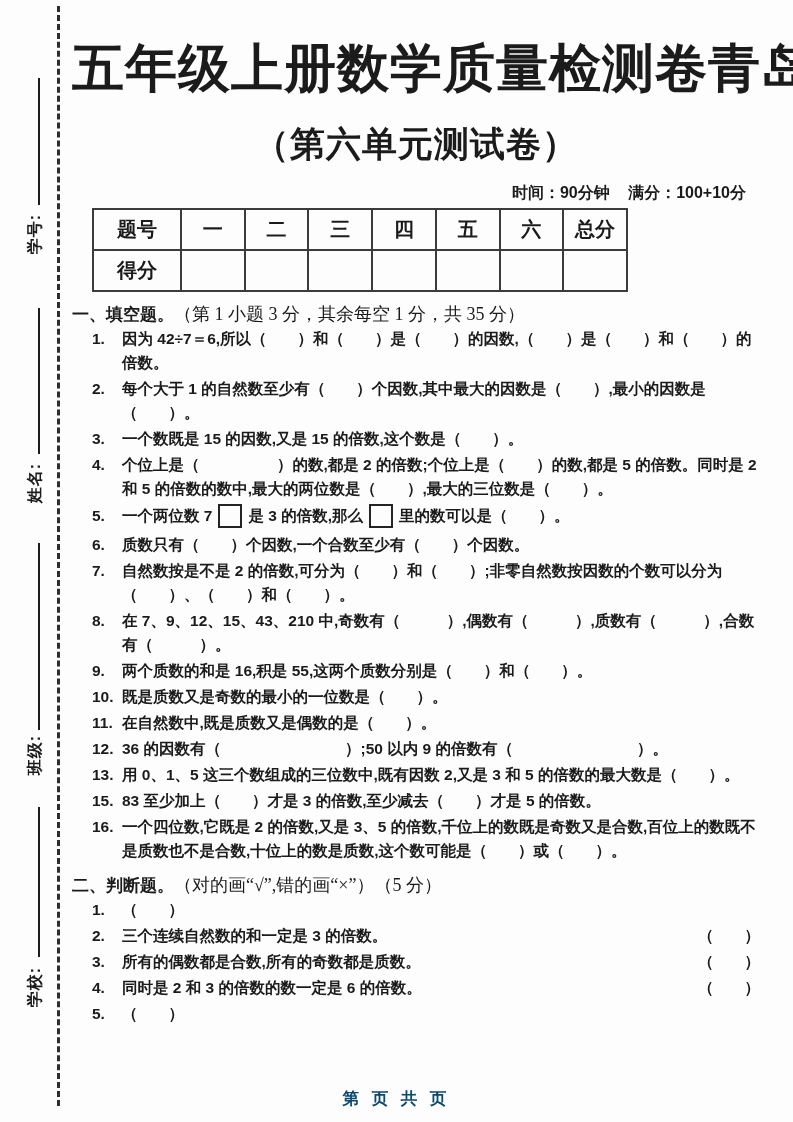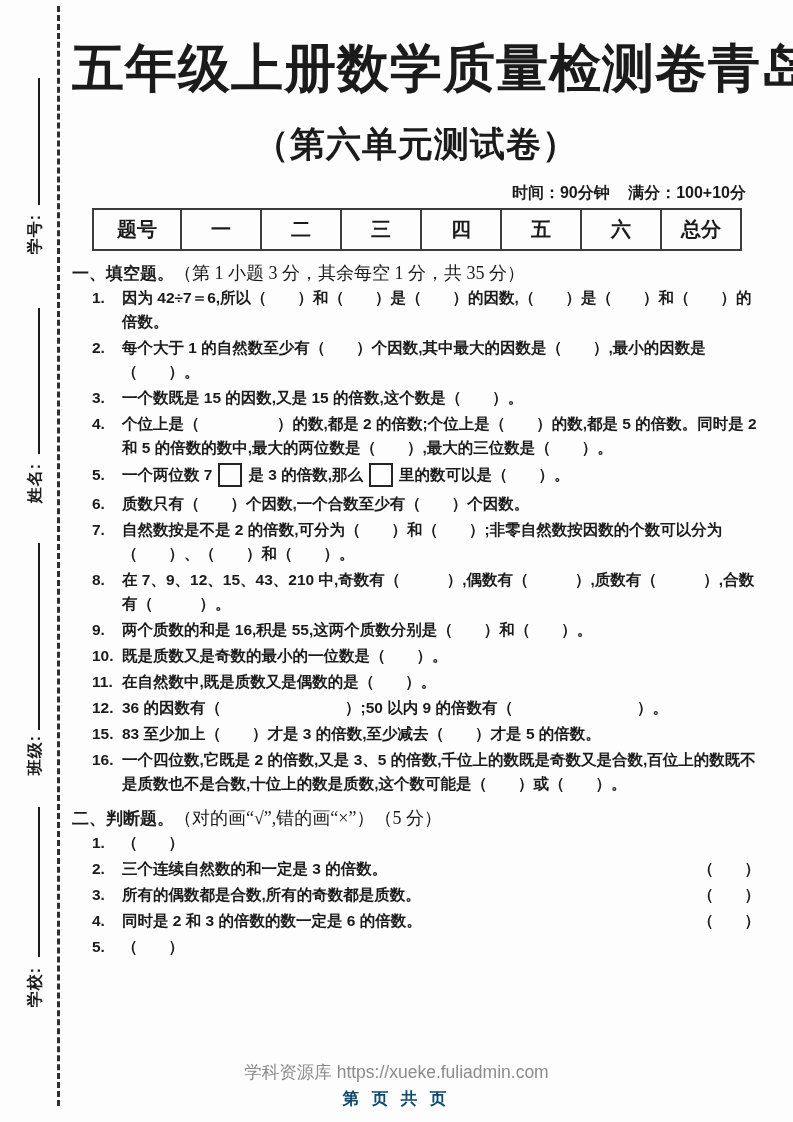--- a/index.html
+++ b/index.html
@@ -47,21 +47,21 @@
     margin-top: 17px; text-align: center;
     font-size: 35px; font-weight: 700; letter-spacing: 1px;
   }
   .meta {
     margin-top: 15px; text-align: right; padding-right: 14px;
     font-size: 16px; font-weight: 600;
   }
   .meta span + span { margin-left: 14px; }
 
   table.score {
-    margin: 4px 0 0 20px; width: 650px;
+    margin: 4px 0 0 20px; width: 536px;
     border-collapse: collapse; table-layout: fixed;
   }
   table.score th, table.score td {
     border: 2px solid #3c3c3c; height: 41px;
     text-align: center; vertical-align: middle;
     font-size: 20px; font-weight: 700; color: #1b1b1b;
   }
   table.score col.c-first { width: 88px; }
 
   .section-heading { margin-top: 10px; font-size: 17px; line-height: 24px; }
@@ -131,20 +131,30 @@
           <tr>
         <th>题号</th>
         <th>一</th>
         <th>二</th>
         <th>三</th>
         <th>四</th>
         <th>五</th>
         <th>六</th>
         <th>总分</th>
       </tr>
+      <tr>
+        <td>得分</td>
+        <td></td>
+        <td></td>
+        <td></td>
+        <td></td>
+        <td></td>
+        <td></td>
+        <td></td>
+      </tr>
     </tbody>
       </table>
 
     <div class="section-heading">
       <span class="sec-title">一、填空题。</span><span class="sec-note">（第 1 小题 3 分，其余每空 1 分，共 35 分）</span>
     </div>
 
     <div class="q">
       <span class="qnum">1.</span>
       <span class="qtext">因为 42÷7＝6,所以（　　）和（　　）是（　　）的因数,（　　）是（　　）和（　　）的倍数。</span>
@@ -187,20 +197,24 @@
     </div>
     <div class="q">
       <span class="qnum">11.</span>
       <span class="qtext">在自然数中,既是质数又是偶数的是（　　）。</span>
     </div>
     <div class="q">
       <span class="qnum">12.</span>
       <span class="qtext">36 的因数有（　　　　　　　　）;50 以内 9 的倍数有（　　　　　　　　）。</span>
     </div>
     <div class="q">
+      <span class="qnum">13.</span>
+      <span class="qtext">用 0、1、5 这三个数组成的三位数中,既有因数 2,又是 3 和 5 的倍数的最大数是（　　）。</span>
+    </div>
+    <div class="q">
       <span class="qnum">15.</span>
       <span class="qtext">83 至少加上（　　）才是 3 的倍数,至少减去（　　）才是 5 的倍数。</span>
     </div>
     <div class="q">
       <span class="qnum">16.</span>
       <span class="qtext">一个四位数,它既是 2 的倍数,又是 3、5 的倍数,千位上的数既是奇数又是合数,百位上的数既不是质数也不是合数,十位上的数是质数,这个数可能是（　　）或（　　）。</span>
     </div>
 
     <div class="section-heading">
       <span class="sec-title">二、判断题。</span><span class="sec-note">（对的画“√”,错的画“×”）（5 分）</span>
@@ -225,16 +239,15 @@
       <span class="qtext">同时是 2 和 3 的倍数的数一定是 6 的倍数。</span>
       <span class="tf-marker">（　　）</span>
     </div>
     <div class="q tf">
       <span class="qnum">5.</span>
       <span class="tf-marker">（　　）</span>
     </div>
 
   </div>
 
-  <div class="footer footer-source">学科资源库 https://xueke.fuliadmin.com</div>
   <div class="footer footer-page">第 页 共 页</div>
 
 </div>
 
 </body></html>

